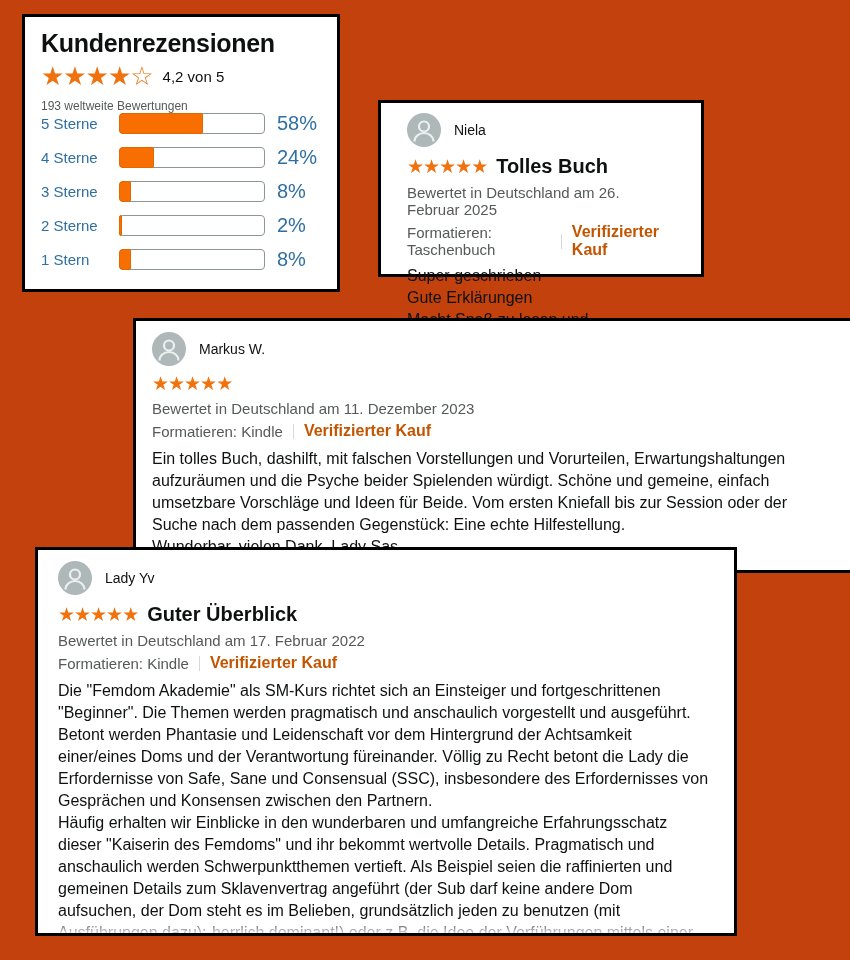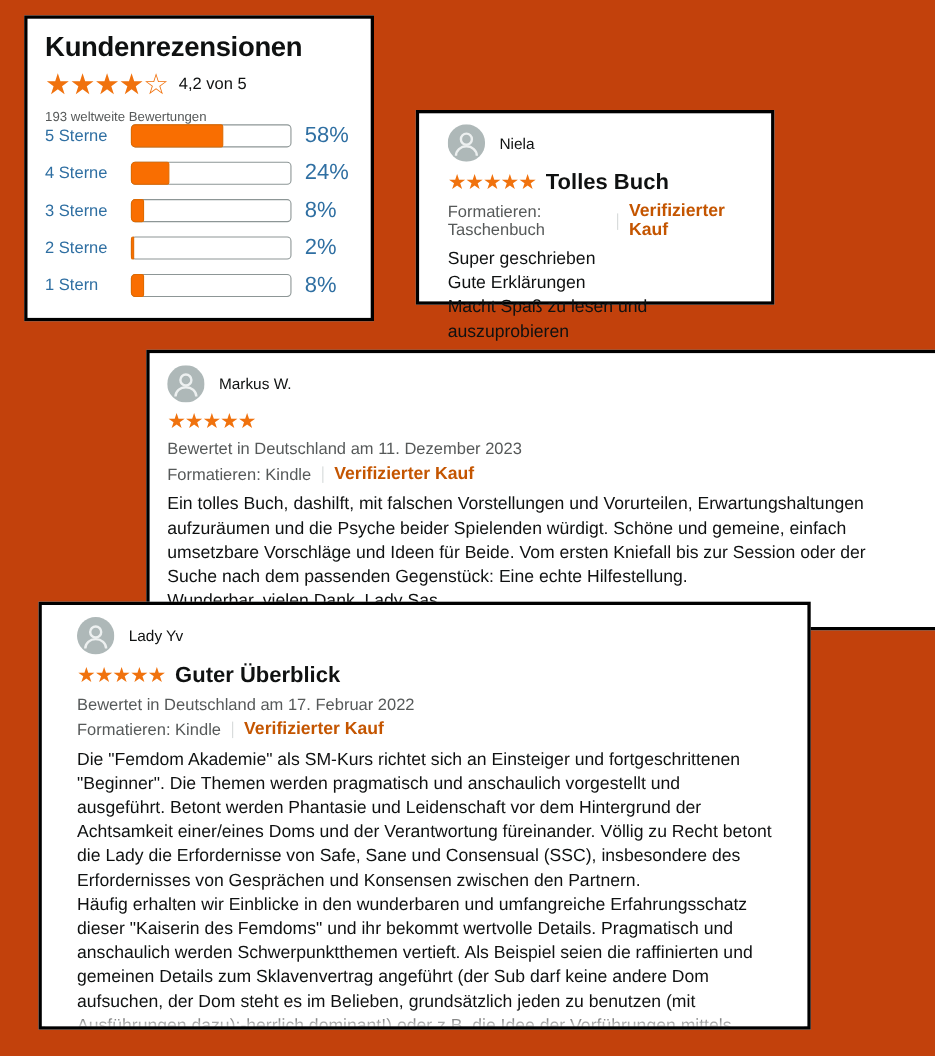--- a/index.html
+++ b/index.html
@@ -38,21 +38,21 @@
   .hist-fill {
     position: absolute; left: -1px; top: -1px; bottom: -1px;
     background: #F96E01; border-radius: 4px 2px 2px 4px;
     border: 1px solid #E06A00;
   }
   .hist-pct { width: 44px; font-size: 20px; color: #2F6FA2; text-align: left; }
 
   
   #review-1 { left: 378px; top: 100px; width: 326px; height: 177px; padding: 10px 26px; }
   #review-2 { left: 133px; top: 318px; width: 720px; min-height: 212px; padding: 11px 16px 12px; }
-  #review-3 { left: 35px; top: 547px; width: 702px; height: 389px; padding: 11px 32px; overflow: hidden; }
+  #review-3 { left: 35px; top: 547px; width: 702px; height: 389px; padding: 11px 20px; overflow: hidden; }
 
   .review-head { display: flex; align-items: center; gap: 13px; cursor: pointer; }
   .avatar { width: 34px; height: 34px; flex: 0 0 34px; }
   .review-author { font-size: 14px; color: #0F1111; }
 
   .review-title-row { margin-top: 8px; display: flex; align-items: center; gap: 9px; }
   .review-title-row .stars { font-size: 19px; line-height: 20px; }
   .review-title { font-size: 20px; font-weight: bold; color: #0F1111; cursor: pointer; }
 
   .review-date { margin-top: 6px; font-size: 15px; color: #565959; }
@@ -131,20 +131,21 @@
         <circle cx="17" cy="17" r="17" fill="#AEB8B8"></circle>
         <circle cx="17" cy="13.5" r="5" fill="none" stroke="#EDF0F0" stroke-width="2.2"></circle>
         <path d="M7.5 28.5 a9.5 8.5 0 0 1 19 0" fill="none" stroke="#EDF0F0" stroke-width="2.2"></path>
       </svg>
       <span class="review-author">Niela</span>
     </div>
     <div class="review-title-row">
       <span class="stars">★★★★★</span>
       <span class="review-title">Tolles Buch</span>
     </div>
+    <div class="review-date">Bewertet in Deutschland am 26. Februar 2025</div>
     <div class="review-format">
       <span>Formatieren: Taschenbuch</span>
       <span class="format-divider"></span>
       <span class="verified">Verifizierter Kauf</span>
     </div>
     <div class="review-body">Super geschrieben
 Gute Erklärungen
 Macht Spaß zu lesen und auszuprobieren</div>
   </div>
 

